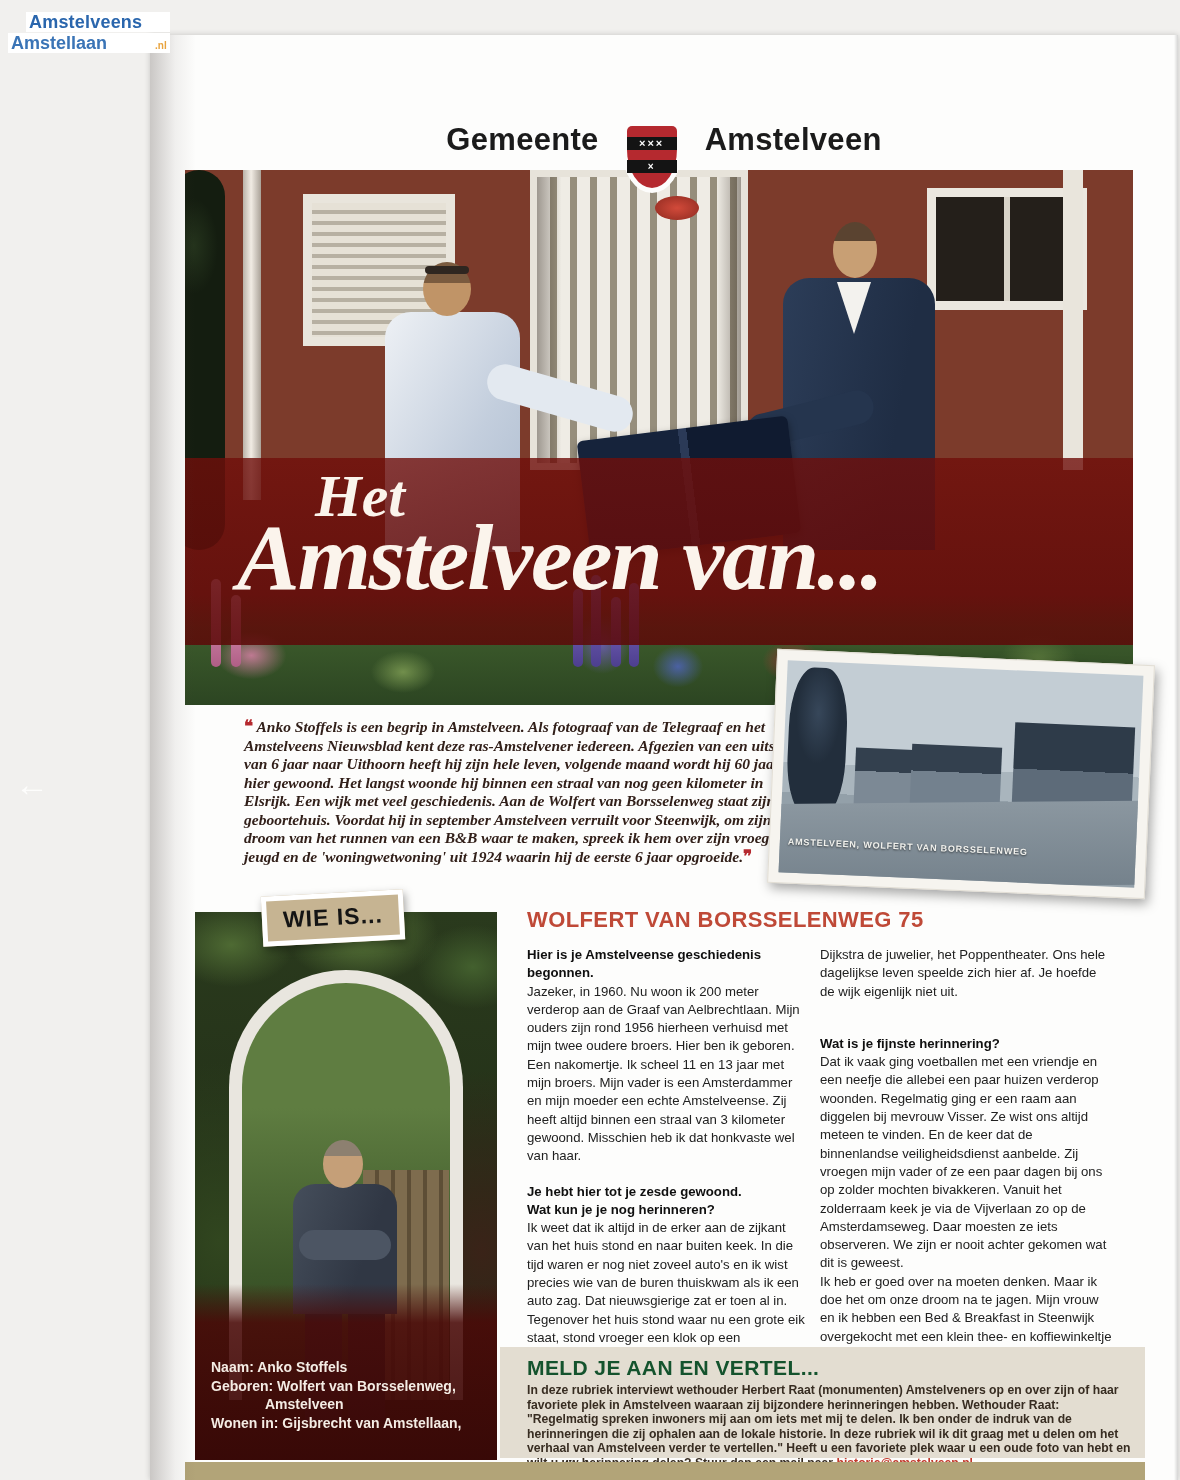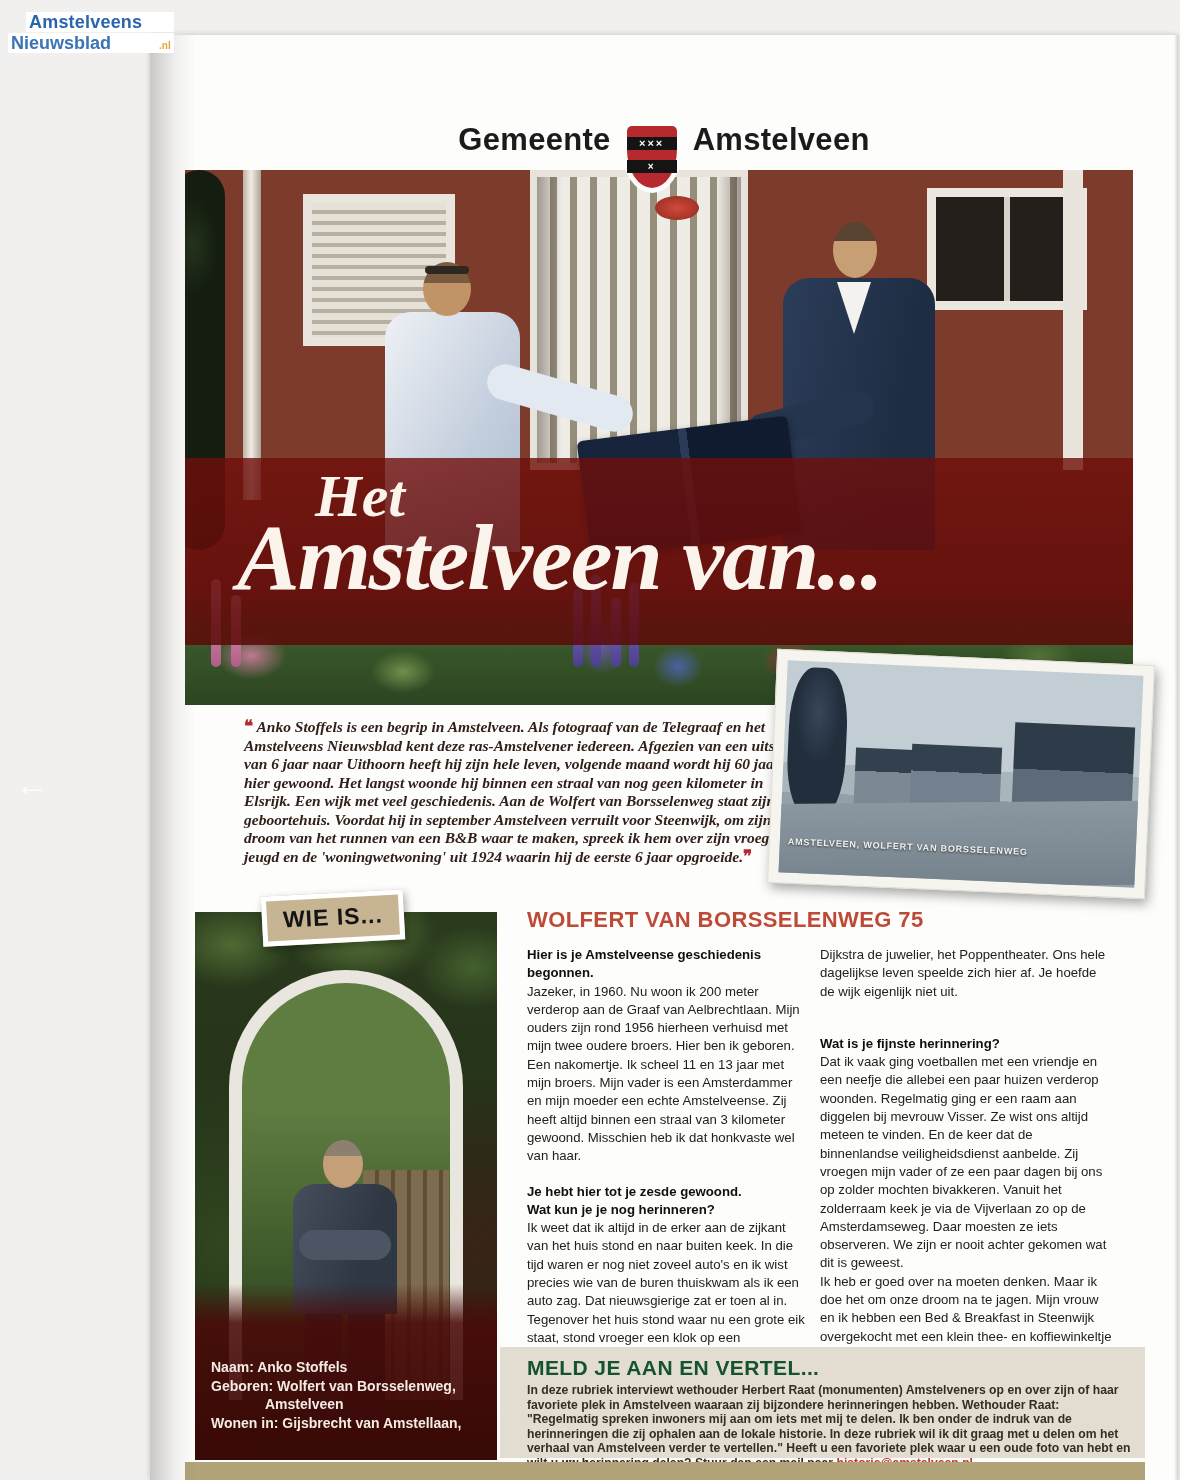--- a/index.html
+++ b/index.html
@@ -24,21 +24,21 @@
   .page { position:absolute; left:150px; top:35px; width:1028px; height:1445px;
     background:#fdfdfc; box-shadow:0 0 6px rgba(0,0,0,.18); }
   .page::before { content:""; position:absolute; left:0; top:0; bottom:0; width:46px;
     background:linear-gradient(90deg, rgba(70,60,55,.28), rgba(70,60,55,.07) 55%, rgba(0,0,0,0));
     z-index:20; pointer-events:none;}
   .page::after { content:""; position:absolute; right:0; top:0; bottom:0; width:4px;
     background:linear-gradient(270deg, rgba(0,0,0,.16), rgba(0,0,0,0)); z-index:20; pointer-events:none;}
 
   
   .page-header { position:absolute; left:0; top:74px; width:100%; display:flex;
-    justify-content:center; align-items:center; gap:16px; z-index:6;}
+    justify-content:center; align-items:center; gap:28px; z-index:6;}
   .page-header .htxt { font-size:31px; font-weight:bold; color:#1b1b1b; letter-spacing:.3px;}
   .crest { position:relative; width:50px; height:62px; background:#b5292f;
     border-radius:10% 10% 50% 50% / 8% 8% 62% 62%;
     box-shadow:0 0 0 5px #fdfdfc; transform:translateY(17px); }
   .crest .band { position:absolute; left:0; width:100%; height:13px; background:#141414;
     color:#fff; font-weight:bold; text-align:center; line-height:13px; letter-spacing:2px;}
   .crest .band.b1 { top:11px; font-size:11px;}
   .crest .band.b2 { top:34px; font-size:10px;}
 
   
@@ -197,21 +197,21 @@
   .bottom-strip { position:absolute; left:35px; top:1427px; width:960px; height:18px;
     background:#b2a478;}
 </style>
 </head>
 <body>
 
 <div class="stage">
 
   <div class="site-logo">
     <span class="l1">Amstelveens</span>
-    <span class="l2"><span>Nieuwsblad</span><span class="tld">.nl</span></span>
+    <span class="l2"><span>Amstellaan</span><span class="tld">.nl</span></span>
   </div>
   <div class="nav-back">←</div>
 
   <div class="page">
 
     <div class="page-header">
       <span class="htxt">Gemeente</span>
       <span class="crest">
         <span class="band b1">×××</span>
         <span class="band b2">×</span>

